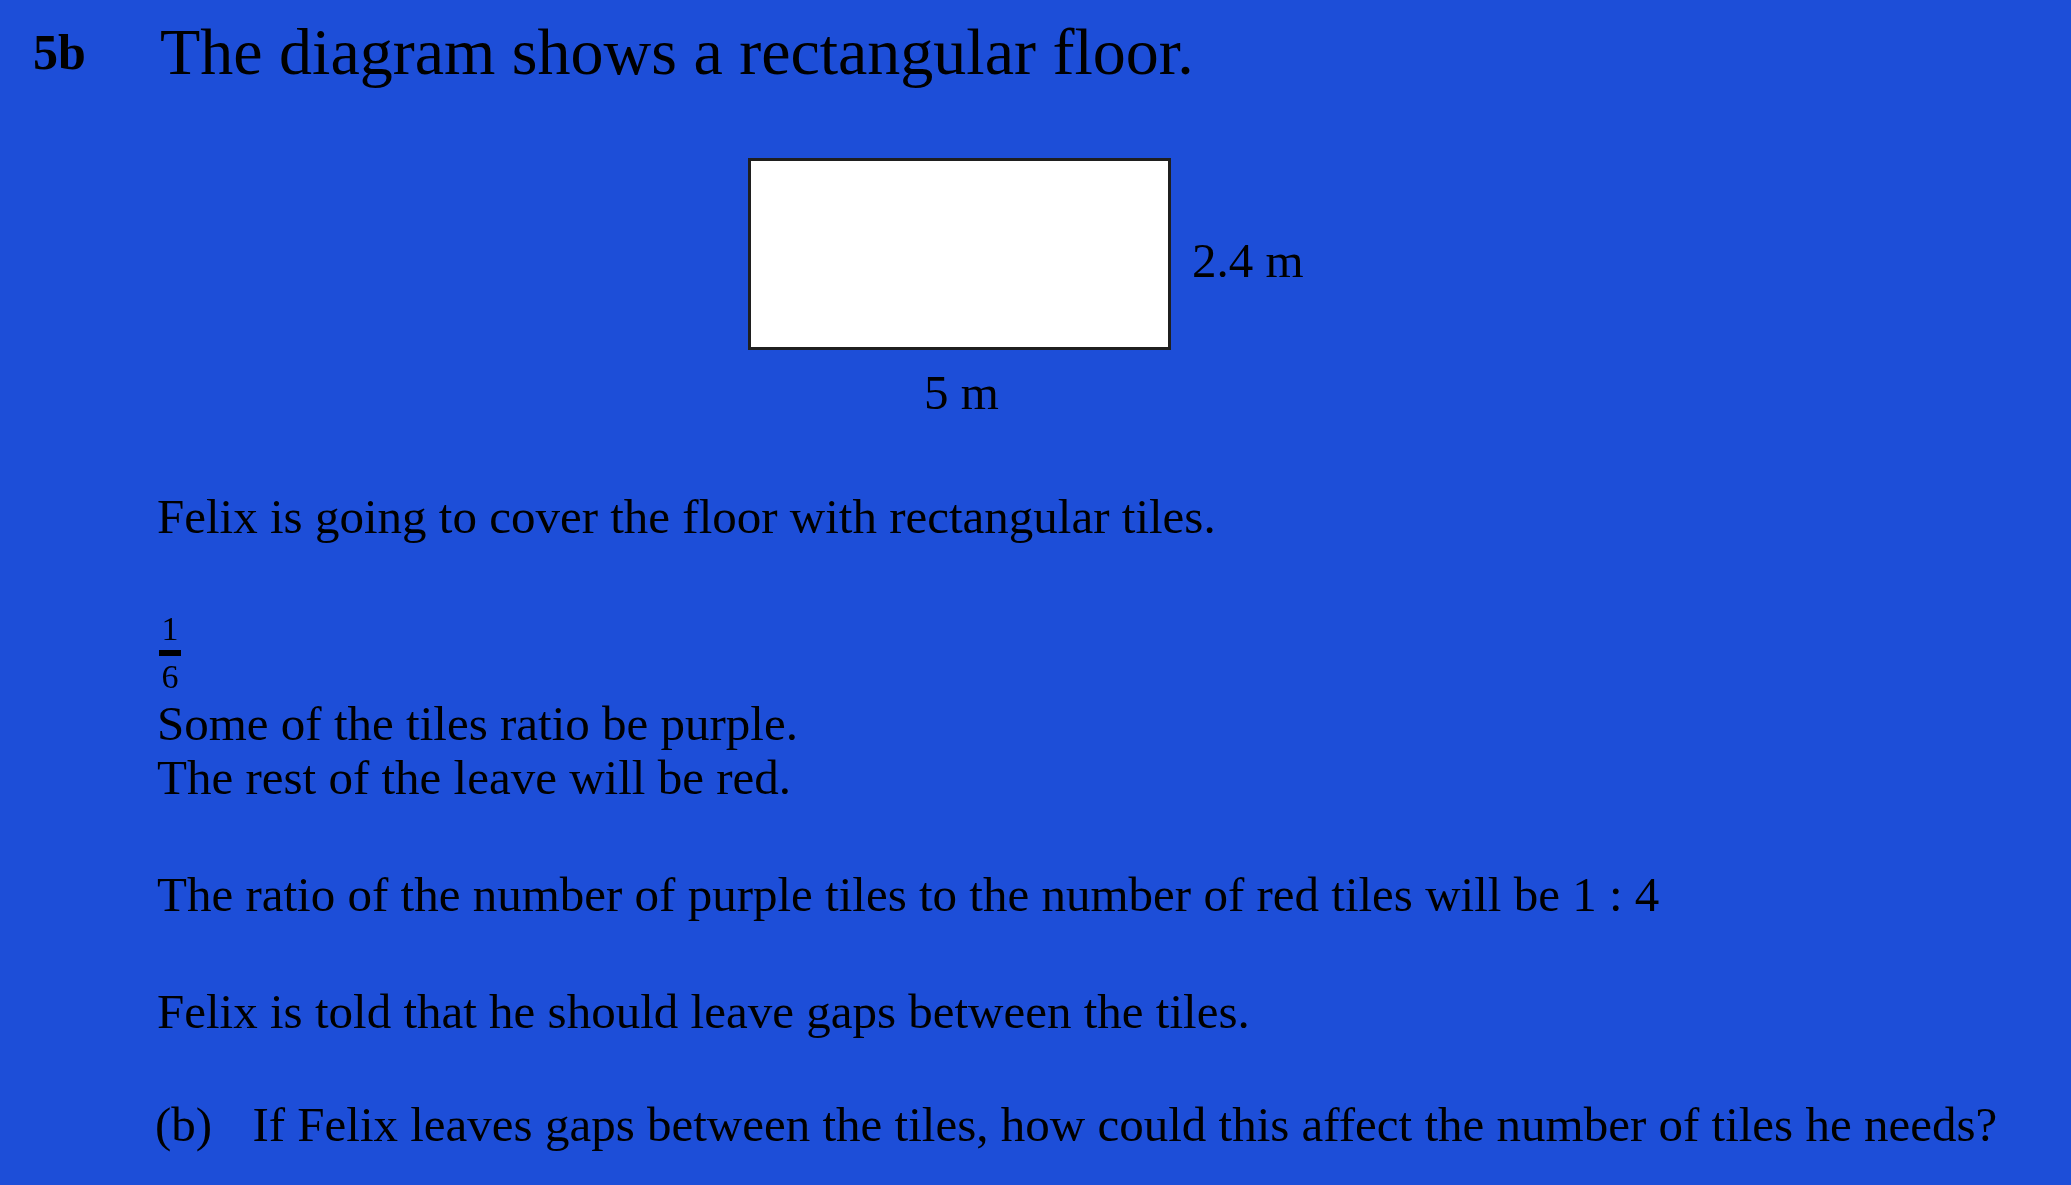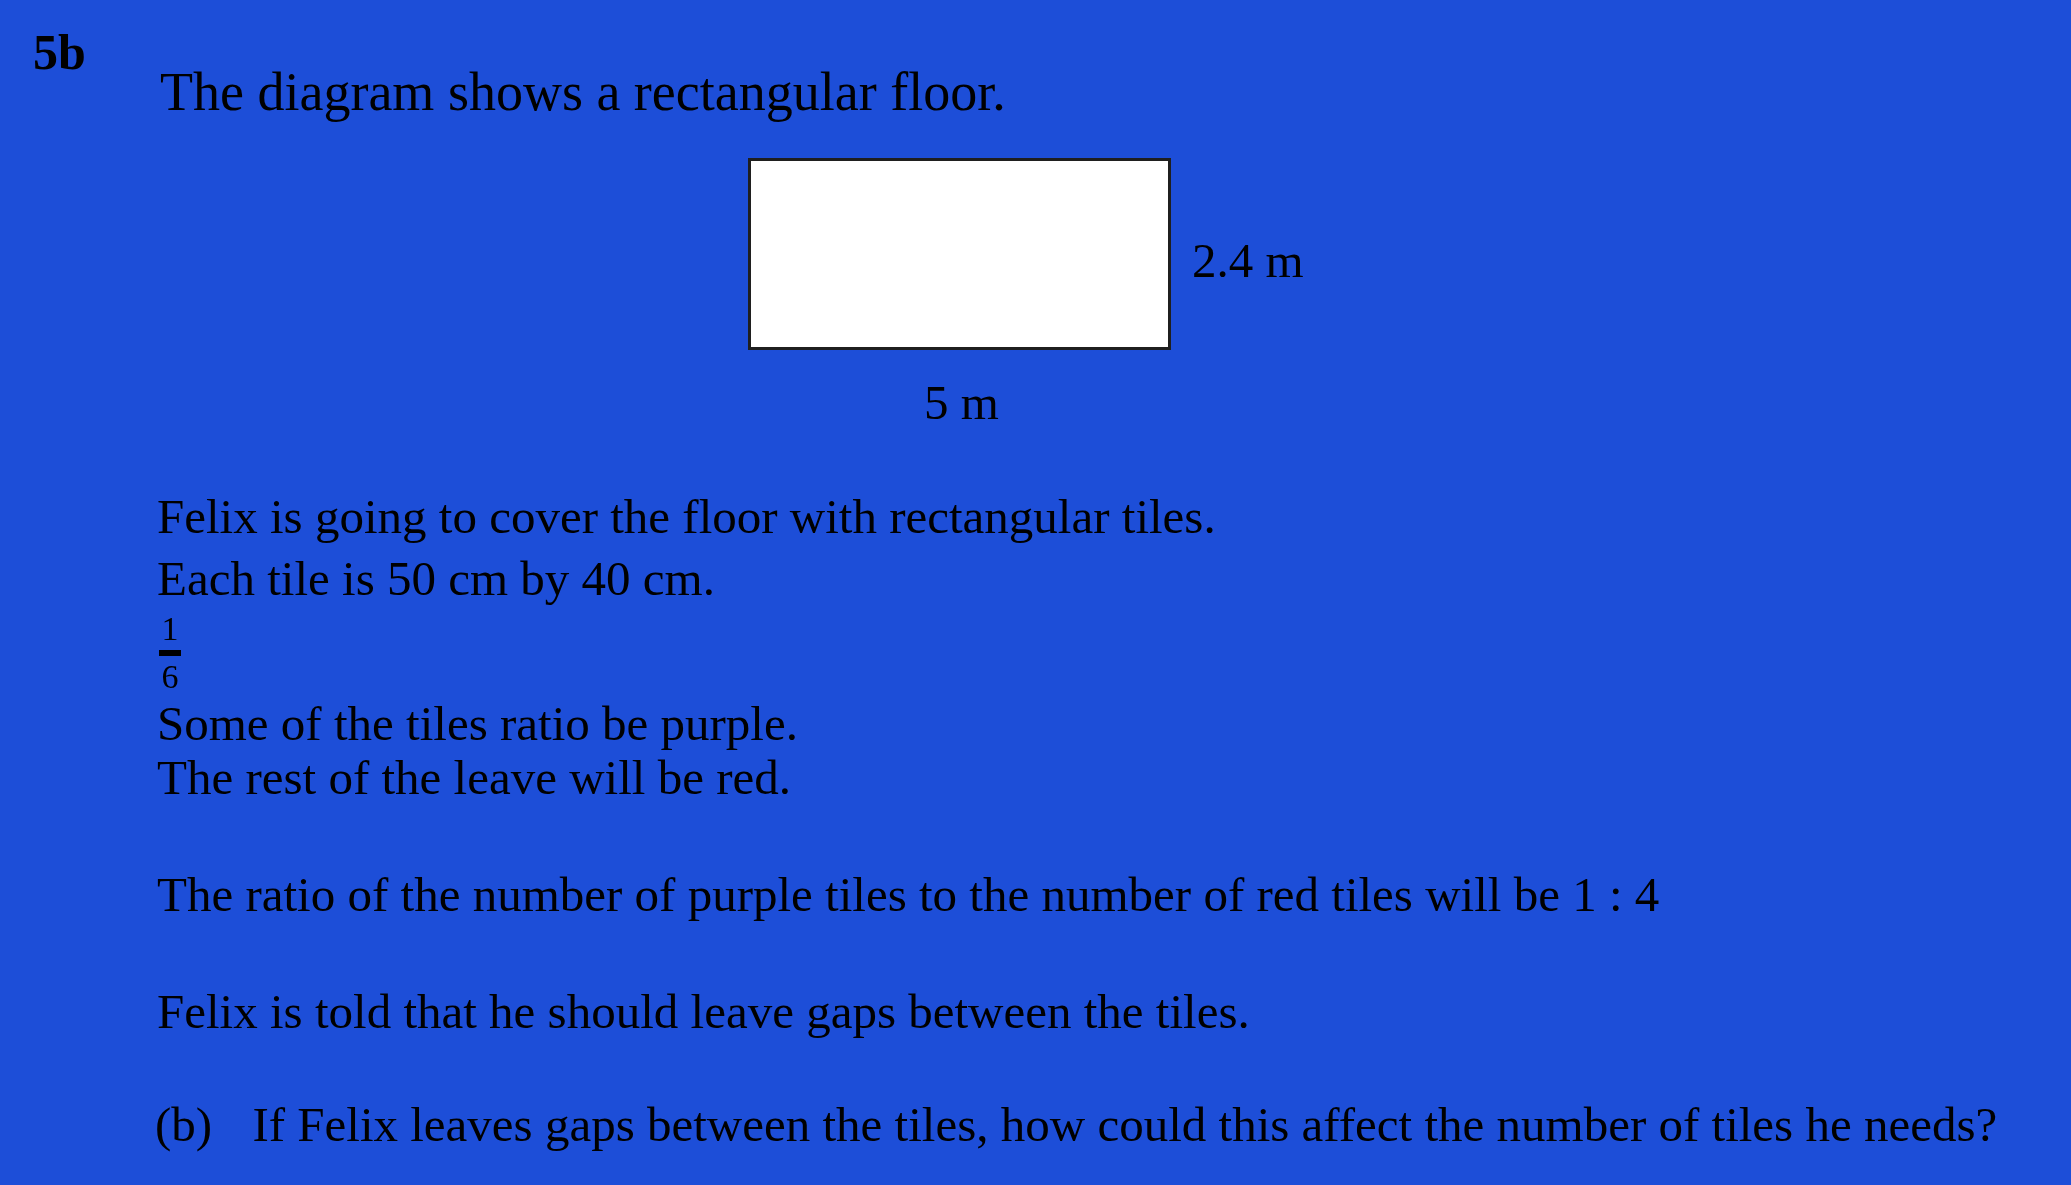--- a/index.html
+++ b/index.html
@@ -10,31 +10,31 @@
     background: #1d4ed8;
     color: #000000;
     font-family: "Liberation Serif", "DejaVu Serif", serif;
     overflow: hidden;
   }
   .abs { position: absolute; white-space: nowrap; }
   .body-text { font-size: 49px; line-height: 54px; }
 
   
   .q-number { left: 33px; top: 24px; font-size: 50px; line-height: 56px; font-weight: bold; }
-  .q-intro  { left: 160px; top: 24px; font-size: 54px; line-height: 56px; margin-top: 40px; }
+  .q-intro  { left: 160px; top: 24px; font-size: 66px; line-height: 56px; }
 
   
   .floor-rect {
     left: 748px; top: 158px;
     width: 417px; height: 186px;
     border: 3px solid #1f1f1f;
     background: #ffffff;
   }
   .dim-height { left: 1192px; top: 234px; font-size: 49px; line-height: 54px; }
-  .dim-width  { left: 924px;  top: 376px; font-size: 49px; line-height: 54px; }
+  .dim-width  { left: 924px;  top: 366px; font-size: 49px; line-height: 54px; }
 
   
   .line-cover  { left: 157px; top: 490px; }
   .line-tile   { left: 157px; top: 552px; }
 
   .frac-line { left: 157px; top: 612px; display: flex; align-items: center; }
   .frac {
     display: inline-flex; flex-direction: column; align-items: center;
     font-size: 34px; line-height: 1; min-width: 26px;
   }
@@ -61,21 +61,20 @@
   <div class="abs q-intro">The diagram shows a rectangular floor.</div>
 
   <div class="abs floor-rect"></div>
 
   <div class="abs dim-height">2.4 m</div>
 
   <div class="abs dim-width">5 m</div>
 
   <div class="abs body-text line-cover">Felix is going to cover the floor with rectangular tiles.</div>
 
-  <div class="abs body-text line-tile">Each tile is 50 cm by 40 cm.</div>
 
   <div class="abs frac-line">
     <span class="frac">
       <span class="frac-num">1</span>
       <span class="frac-bar"></span>
       <span class="frac-den">6</span>
     </span>
   </div>
 
   <div class="abs body-text line-purple">Some of the tiles ratio be purple.</div>

